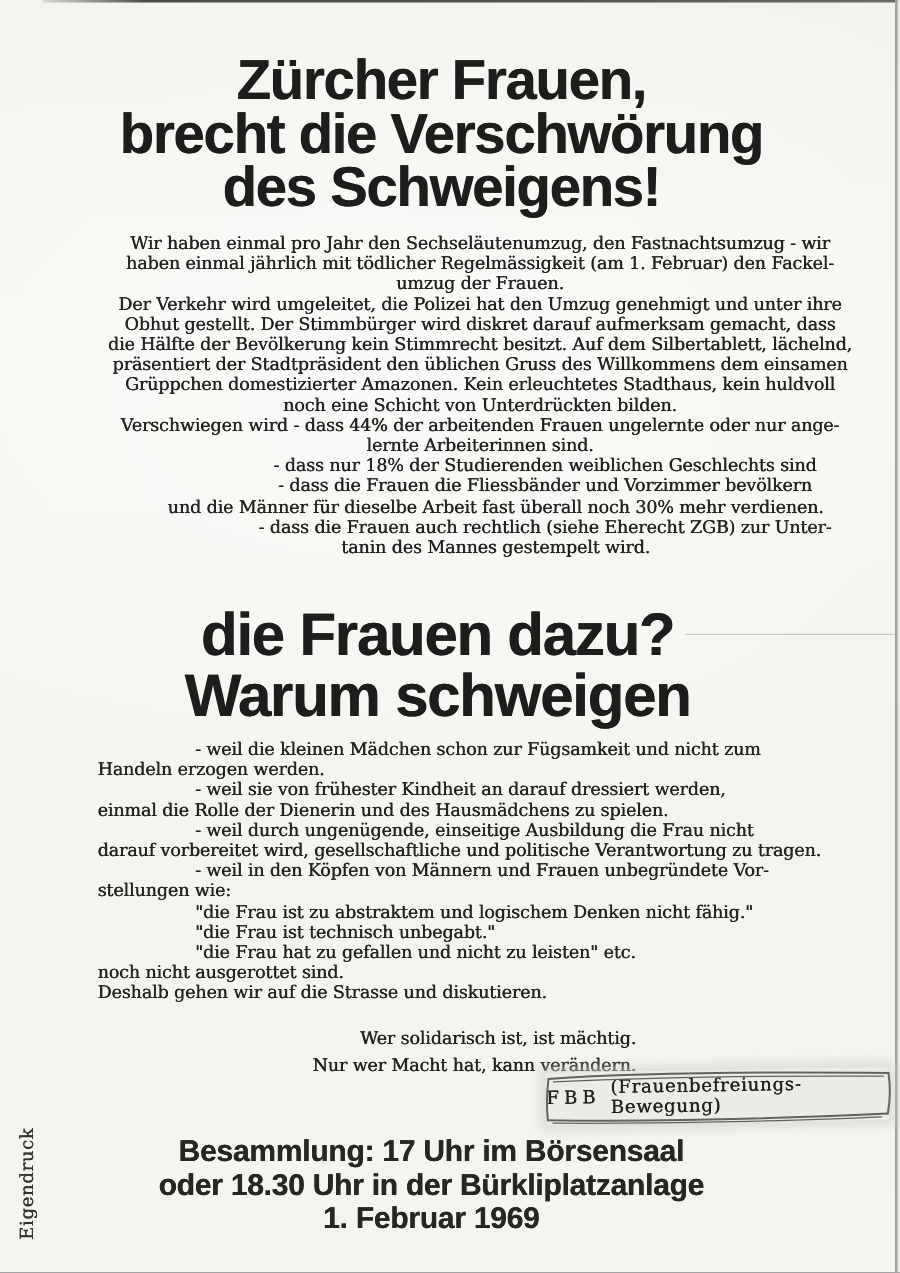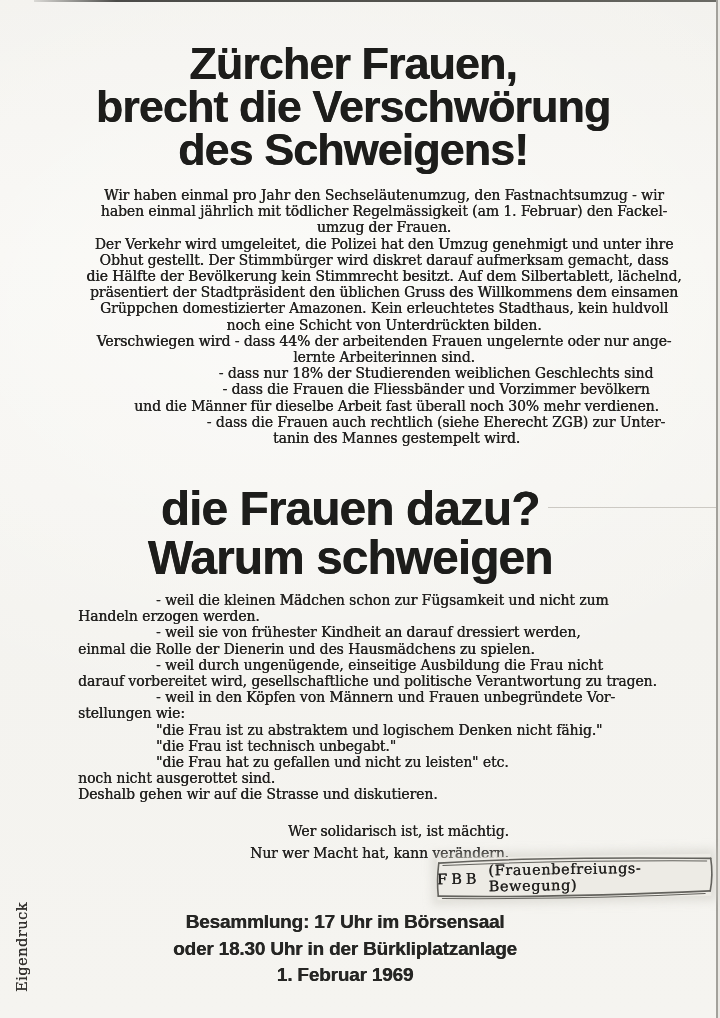--- a/index.html
+++ b/index.html
@@ -66,21 +66,21 @@
     font-size:14.5px;text-shadow:0.3px 0 0 currentColor;
   }
   .stamp svg{position:absolute;inset:-4px;width:calc(100% + 8px);height:calc(100% + 8px);}
   .stamp-abbr{letter-spacing:4px;margin-right:8px;text-align:right;}
   .stamp-name{letter-spacing:0.6px;}
 
   
   .footer{
     position:absolute;top:909px;left:0;width:690px;
     font-family:"Liberation Sans", sans-serif;font-weight:700;
-    font-size:19px;line-height:26.5px;letter-spacing:-0.2px;
+    font-size:24px;line-height:26.5px;letter-spacing:-0.2px;
     text-align:center;color:#262624;
     text-shadow:0.3px 0 0 #262624;
   }
 
   
   .imprint{
     position:absolute;left:14px;top:992px;
     transform:rotate(-90deg);transform-origin:0 0;
     font-size:14.5px;letter-spacing:0.5px;color:#34322f;
     white-space:nowrap;text-shadow:0.3px 0 0 currentColor;

